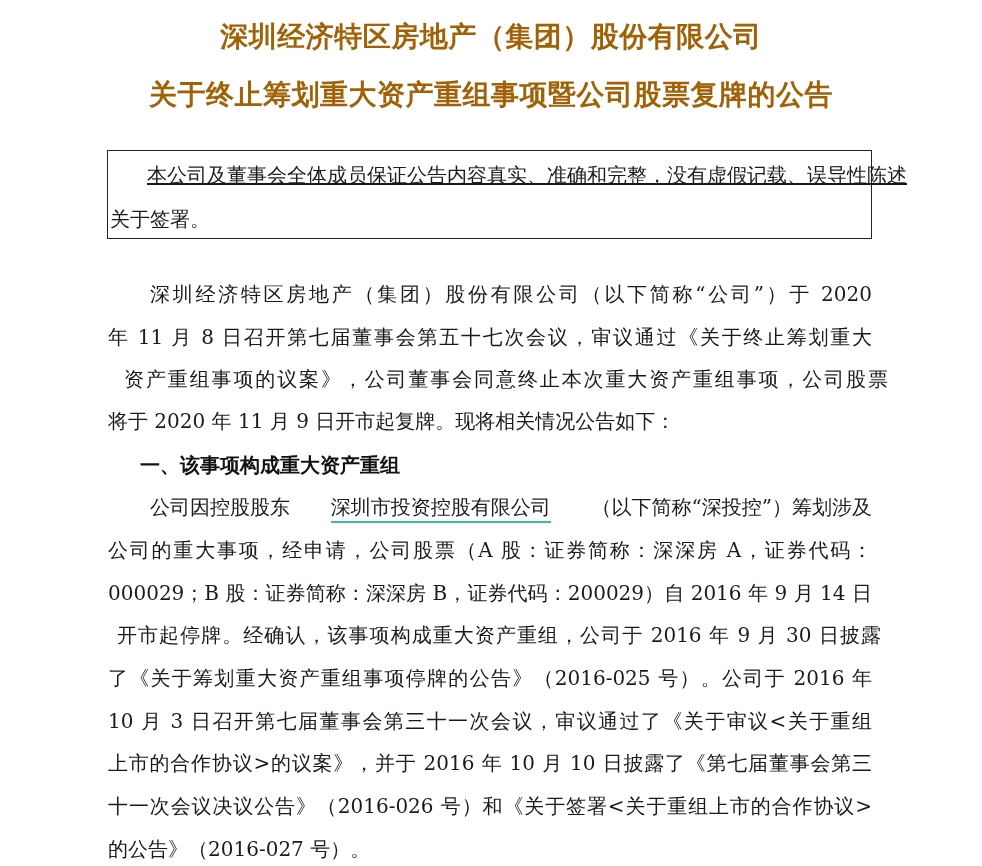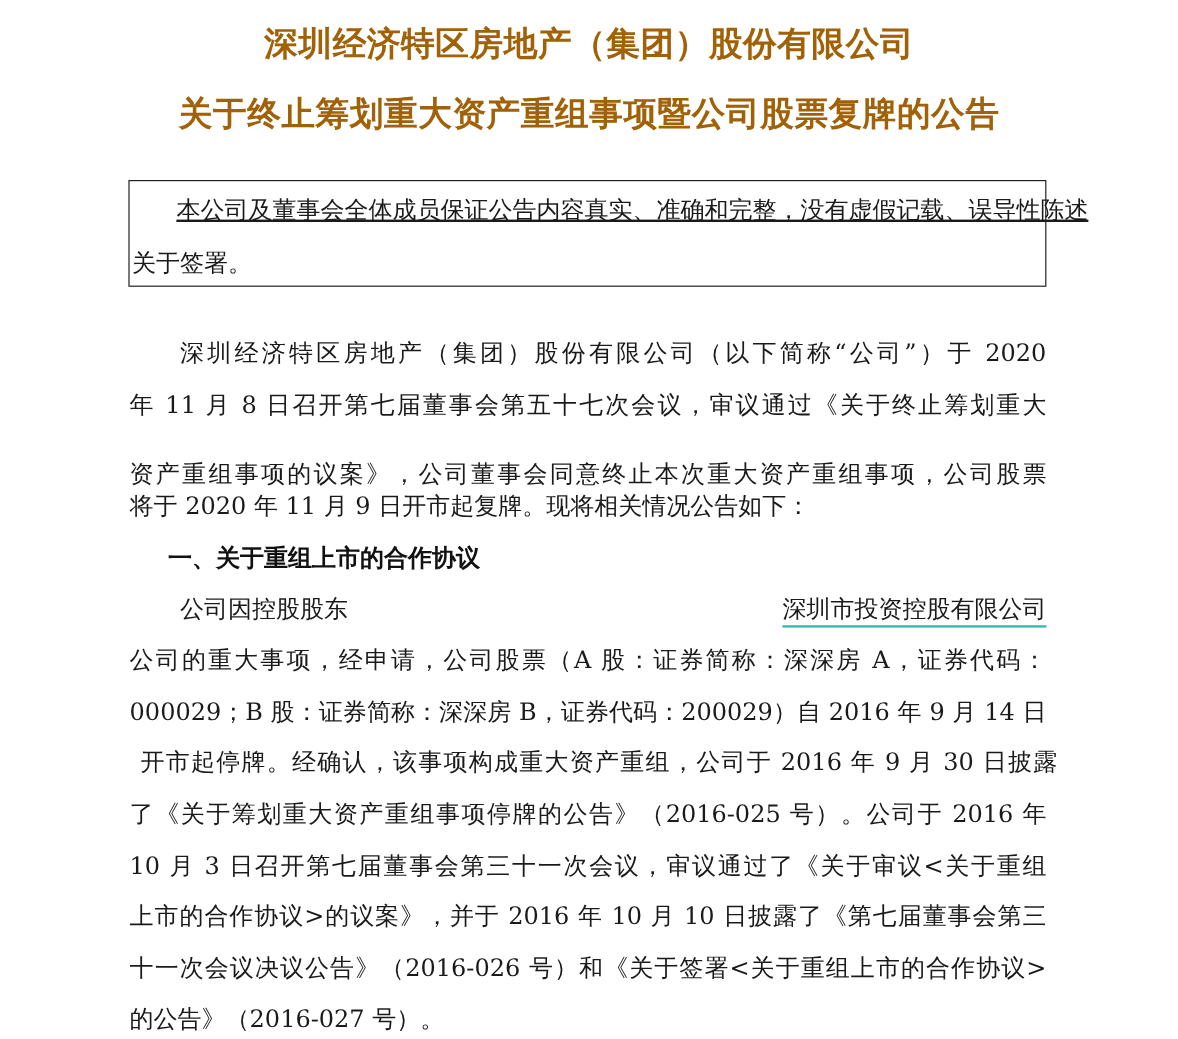--- a/index.html
+++ b/index.html
@@ -73,28 +73,29 @@
 
   <div class="title title-1">深圳经济特区房地产（集团）股份有限公司</div>
   <div class="title title-2">关于终止筹划重大资产重组事项暨公司股票复牌的公告</div>
 
   <div class="notice-box"></div>
   <div class="line" style="left:147px; top:162px;text-decoration:underline;">本公司及董事会全体成员保证公告内容真实、准确和完整，没有虚假记载、误导性陈述</div>
   <div class="line" style="left:110px; top:206px;">关于签署。</div>
 
   <div class="line justify" style="left:150px; top:281px; width:722px;">深圳经济特区房地产（集团）股份有限公司（以下简称“公司”）于 2020</div>
   <div class="line justify" style="left:108px; top:324px; width:764px;">年 11 月 8 日召开第七届董事会第五十七次会议，审议通过《关于终止筹划重大</div>
-  <div class="line justify" style="left:108px; top:366px; width:764px;margin-top:16px;">资产重组事项的议案》，公司董事会同意终止本次重大资产重组事项，公司股票</div>
+  <div class="line justify" style="left:124px; top:366px; width:764px;">资产重组事项的议案》，公司董事会同意终止本次重大资产重组事项，公司股票</div>
   <div class="line" style="left:108px; top:408px;">将于 2020 年 11 月 9 日开市起复牌。现将相关情况公告如下：</div>
 
-  <div class="heading-1">一、关于重组上市的合作协议</div>
+  <div class="heading-1">一、该事项构成重大资产重组</div>
 
   <div class="line" style="left:150px; top:494px; width:722px; display:flex; justify-content:space-between;">
     <span>公司因控股股东</span>
       <span class="link-entity">深圳市投资控股有限公司</span>
+      <span>（以下简称“深投控”）筹划涉及</span>
   </div>
   <div class="line justify" style="left:108px; top:537px; width:764px;">公司的重大事项，经申请，公司股票（A 股：证券简称：深深房 A，证券代码：</div>
   <div class="line justify" style="left:108px; top:580px; width:764px;">000029；B 股：证券简称：深深房 B，证券代码：200029）自 2016 年 9 月 14 日</div>
   <div class="line justify" style="left:117px; top:622px; width:764px;">开市起停牌。经确认，该事项构成重大资产重组，公司于 2016 年 9 月 30 日披露</div>
   <div class="line justify" style="left:108px; top:665px; width:764px;">了《关于筹划重大资产重组事项停牌的公告》（2016-025 号）。公司于 2016 年</div>
   <div class="line justify" style="left:108px; top:708px; width:764px;">10 月 3 日召开第七届董事会第三十一次会议，审议通过了《关于审议&lt;关于重组</div>
   <div class="line justify" style="left:108px; top:750px; width:764px;">上市的合作协议&gt;的议案》，并于 2016 年 10 月 10 日披露了《第七届董事会第三</div>
   <div class="line justify" style="left:108px; top:793px; width:764px;">十一次会议决议公告》（2016-026 号）和《关于签署&lt;关于重组上市的合作协议&gt;</div>
   <div class="line" style="left:108px; top:836px;">的公告》（2016-027 号）。</div>
 

